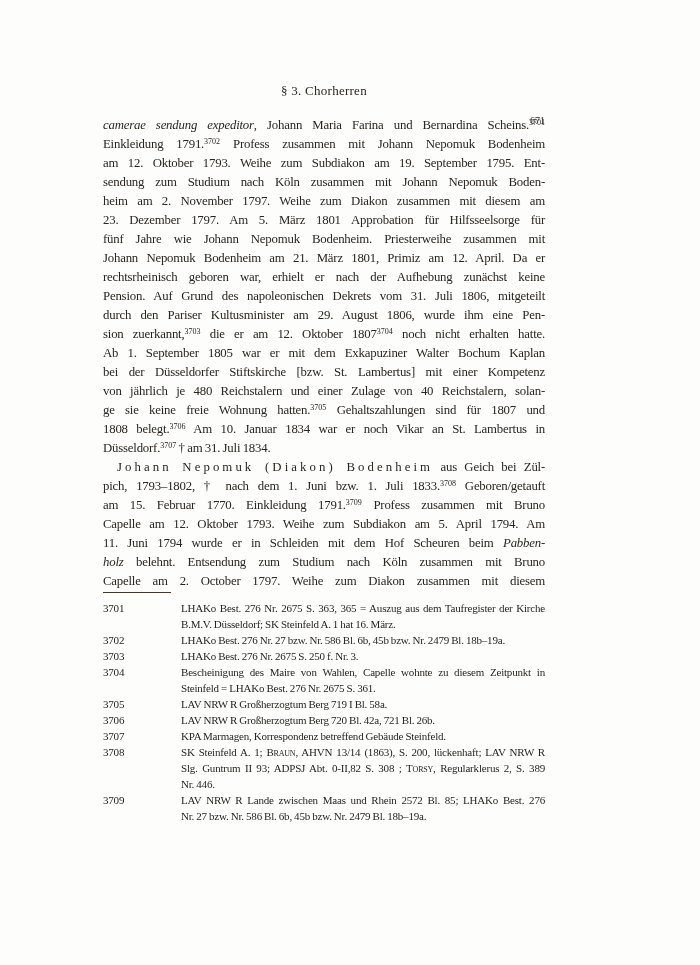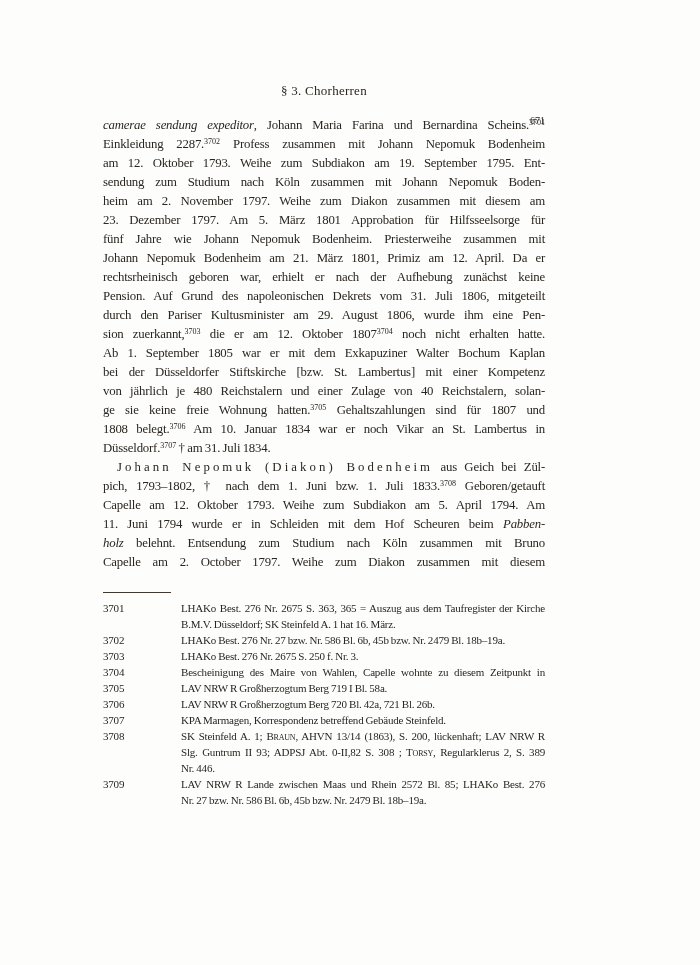--- a/index.html
+++ b/index.html
@@ -109,39 +109,40 @@
 
 <div class="page">
 
   <div class="running-header">
     <span class="section-heading">§ 3. Chorherren</span>
     <span class="page-number">671</span>
   </div>
 
   <div class="body-text" id="body-text">
       <div class="line"><span class="it">camerae sendung expeditor</span><span>, Johann Maria Farina und Bernardina Scheins.</span><sup class="fnref">3701</sup></div>
-      <div class="line"><span>Einkleidung 2287.</span><sup class="fnref">3702</sup><span> Profess zusammen mit Johann Nepomuk Bodenheim</span></div>
+      <div class="line"><span>Einkleidung 1791.</span><sup class="fnref">3702</sup><span> Profess zusammen mit Johann Nepomuk Bodenheim</span></div>
       <div class="line"><span>am 12. Oktober 1793. Weihe zum Subdiakon am 19. September 1795. Ent-</span></div>
       <div class="line"><span>sendung zum Studium nach Köln zusammen mit Johann Nepomuk Boden-</span></div>
       <div class="line"><span>heim am 2. November 1797. Weihe zum Diakon zusammen mit diesem am</span></div>
       <div class="line"><span>23. Dezember 1797. Am 5. März 1801 Approbation für Hilfsseelsorge für</span></div>
       <div class="line"><span>fünf Jahre wie Johann Nepomuk Bodenheim. Priesterweihe zusammen mit</span></div>
       <div class="line"><span>Johann Nepomuk Bodenheim am 21. März 1801, Primiz am 12. April. Da er</span></div>
       <div class="line"><span>rechtsrheinisch geboren war, erhielt er nach der Aufhebung zunächst keine</span></div>
       <div class="line"><span>Pension. Auf Grund des napoleonischen Dekrets vom 31. Juli 1806, mitgeteilt</span></div>
       <div class="line"><span>durch den Pariser Kultusminister am 29. August 1806, wurde ihm eine Pen-</span></div>
       <div class="line"><span>sion zuerkannt,</span><sup class="fnref">3703</sup><span> die er am 12. Oktober 1807</span><sup class="fnref">3704</sup><span> noch nicht erhalten hatte.</span></div>
       <div class="line"><span>Ab 1. September 1805 war er mit dem Exkapuziner Walter Bochum Kaplan</span></div>
       <div class="line"><span>bei der Düsseldorfer Stiftskirche [bzw. St. Lambertus] mit einer Kompetenz</span></div>
       <div class="line"><span>von jährlich je 480 Reichstalern und einer Zulage von 40 Reichstalern, solan-</span></div>
       <div class="line"><span>ge sie keine freie Wohnung hatten.</span><sup class="fnref">3705</sup><span> Gehaltszahlungen sind für 1807 und</span></div>
       <div class="line"><span>1808 belegt.</span><sup class="fnref">3706</sup><span> Am 10. Januar 1834 war er noch Vikar an St. Lambertus in</span></div>
       <div class="line last"><span>Düsseldorf.</span><sup class="fnref">3707</sup><span> † am 31. Juli 1834.</span></div>
       <div class="line indent"><span class="sperr">Johann Nepomuk (Diakon) Bodenheim</span><span> aus Geich bei Zül-</span></div>
       <div class="line"><span>pich, 1793–1802, † nach dem 1. Juni bzw. 1. Juli 1833.</span><sup class="fnref">3708</sup><span> Geboren/getauft</span></div>
+      <div class="line"><span>am 15. Februar 1770. Einkleidung 1791.</span><sup class="fnref">3709</sup><span> Profess zusammen mit Bruno</span></div>
       <div class="line"><span>Capelle am 12. Oktober 1793. Weihe zum Subdiakon am 5. April 1794. Am</span></div>
       <div class="line"><span>11. Juni 1794 wurde er in Schleiden mit dem Hof Scheuren beim </span><span class="it">Pabben-</span></div>
       <div class="line"><span class="it">holz</span><span> belehnt. Entsendung zum Studium nach Köln zusammen mit Bruno</span></div>
       <div class="line"><span>Capelle am 2. October 1797. Weihe zum Diakon zusammen mit diesem</span></div>
     </div>
 
   <div class="footnotes">
     <div class="fn-rule"></div>
     <div id="footnote-list">
         <div class="footnote">
@@ -160,20 +161,21 @@
         <div class="footnote">
           <div class="fn-num">3703</div>
           <div class="fn-text">
             <div class="fline last"><span>LHAKo Best. 276 Nr. 2675 S. 250 f. Nr. 3.</span></div>
           </div>
         </div>
         <div class="footnote">
           <div class="fn-num">3704</div>
           <div class="fn-text">
             <div class="fline"><span>Bescheinigung des Maire von Wahlen, Capelle wohnte zu diesem Zeitpunkt in</span></div>
+            <div class="fline last"><span>Steinfeld = LHAKo Best. 276 Nr. 2675 S. 361.</span></div>
           </div>
         </div>
         <div class="footnote">
           <div class="fn-num">3705</div>
           <div class="fn-text">
             <div class="fline last"><span>LAV NRW R Großherzogtum Berg 719 I Bl. 58a.</span></div>
           </div>
         </div>
         <div class="footnote">
           <div class="fn-num">3706</div>

